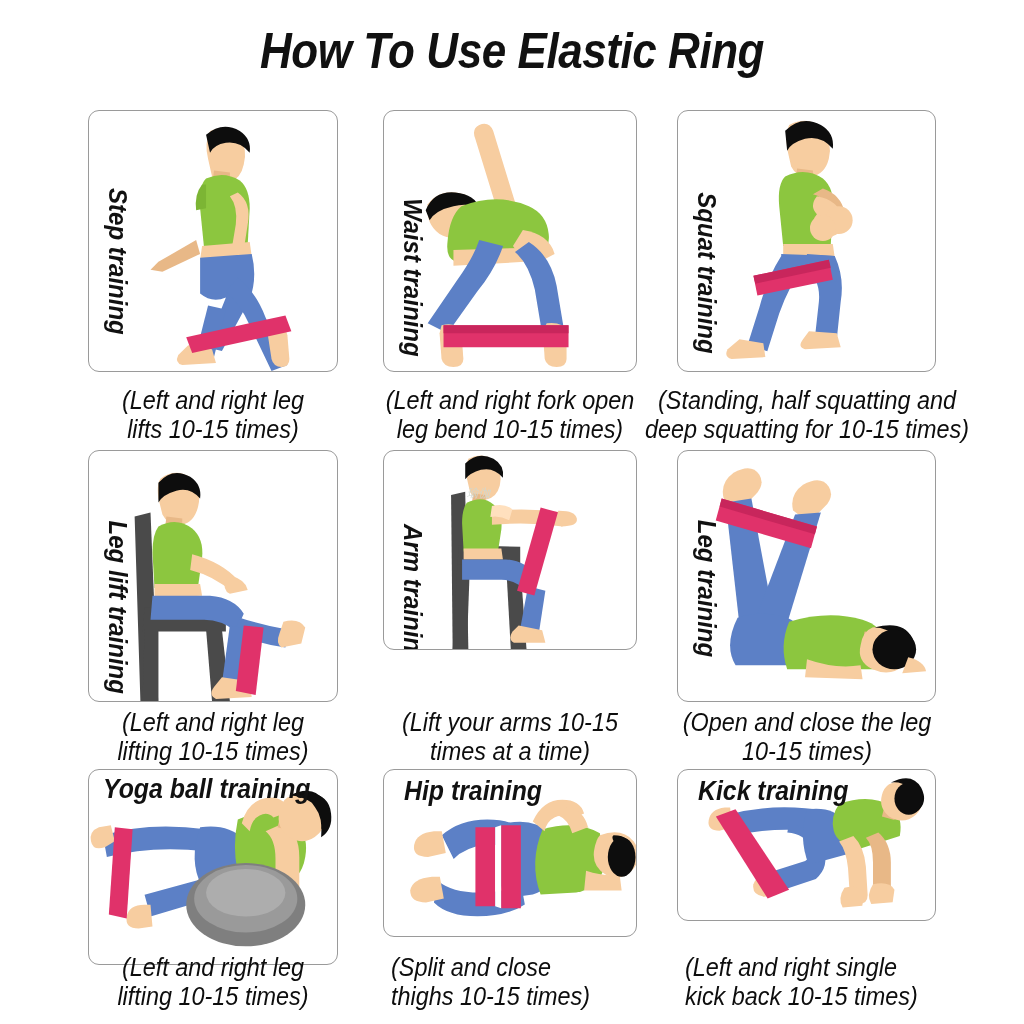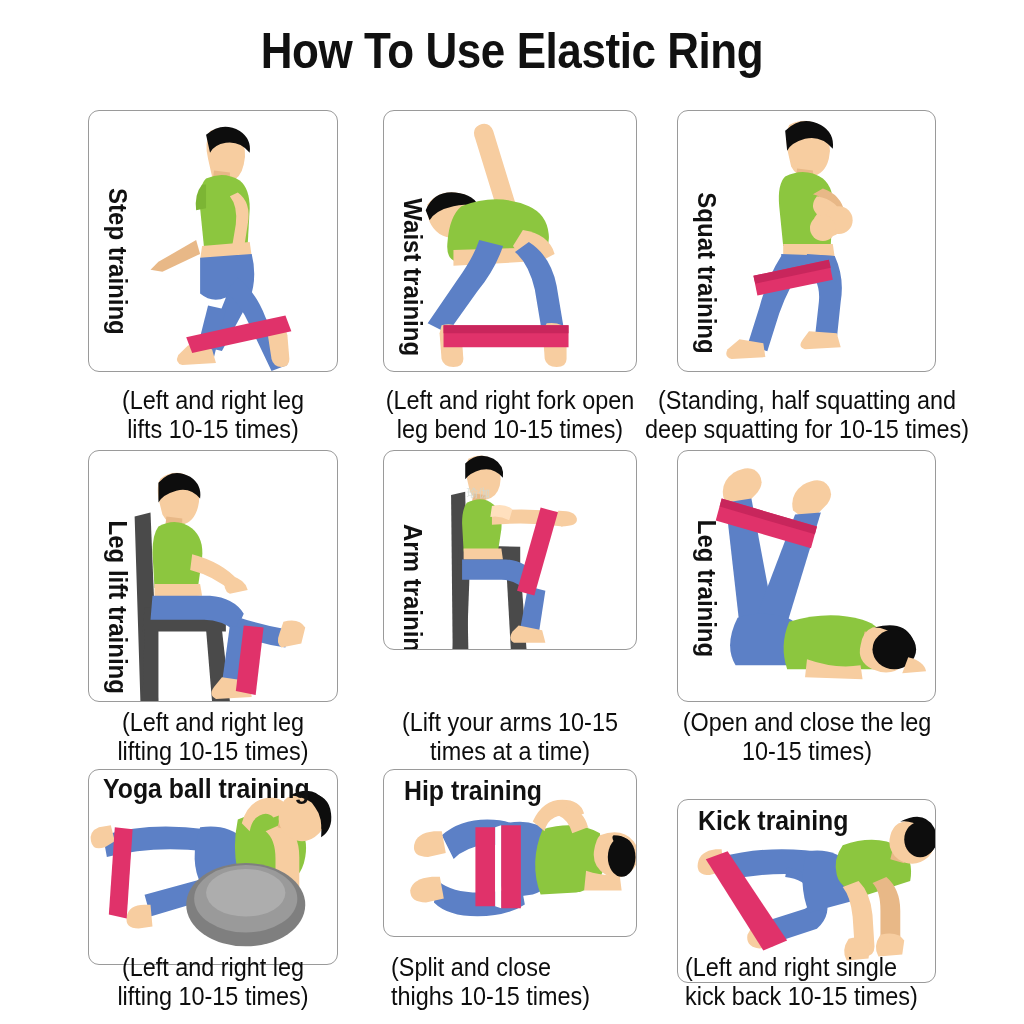--- a/index.html
+++ b/index.html
@@ -3,21 +3,21 @@
 <meta charset="utf-8">
 <style>
   html,body{margin:0;padding:0;}
   body{
     width:1024px;height:1024px;
     background:#ffffff;
     font-family:"Liberation Sans", sans-serif;
     overflow:hidden;
     position:relative;
   }
-  #poster{position:relative;width:1024px;height:1024px;}
+  #poster{position:relative;width:1024px;height:1024px;font-style:italic;}
 
   .title{
     position:absolute;left:0;top:22px;width:1024px;
     text-align:center;
     font-size:50px;font-weight:bold;color:#111111;
     letter-spacing:-0.5px;
     transform:scaleX(0.88);
     white-space:nowrap;
   }
 
@@ -369,21 +369,21 @@
         <path d="M118 56 L138 56 L138 140 L118 140 Z" fill="#e0326a"></path>
         <path d="M112 58 L118 56 L118 140 L112 138 Z" fill="#ffffff"></path>
       </svg>
       <div class="hlabel" style="left:20px;top:6px;">Hip training</div>
     </div>
     <div class="caption" style="left:8px;top:184px;width:300px;text-align:left;">(Split and close
 thighs 10-15 times)</div>
   </div>
 
   <div class="panel" style="left:677px;top:769px;width:259px;height:168px;">
-    <div class="card" style="width:259px;height:184px;margin-top:30px;">
+    <div class="card" style="width:259px;height:152px;">
       <svg class="art" viewBox="0 0 259 168">
 
         <path d="M42 50 q52 -14 110 -4 l-2 24 q-54 -8 -104 4 Z" fill="#5c80c6"></path>
 
         <path d="M38 42 q-16 2 -18 14 q-2 12 12 12 l14 -4 l-2 -22 Z" fill="#f7cda0"></path>
 
         <path d="M110 60 q28 6 38 28 q8 20 -8 34 l-42 14 l-8 -22 l38 -12 q10 -6 6 -16 q-6 -14 -26 -16 Z" fill="#5c80c6"></path>
 
         <path d="M92 118 q-18 -2 -22 10 q-2 12 12 14 l14 -2 l-4 -22 Z" fill="#f7cda0"></path>
 

